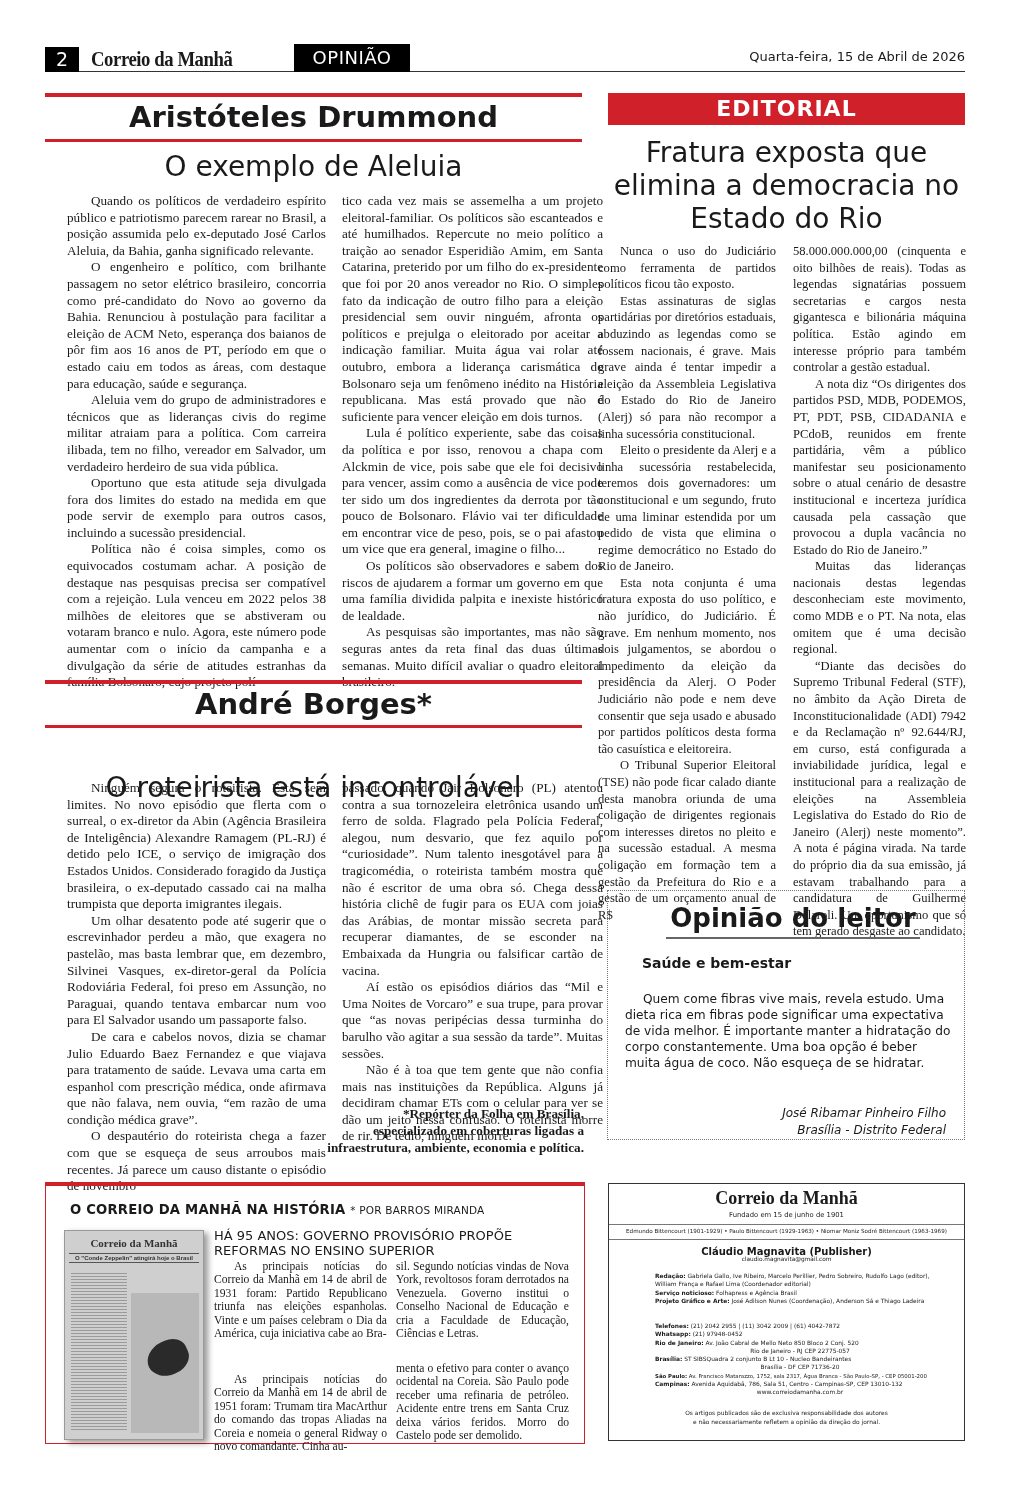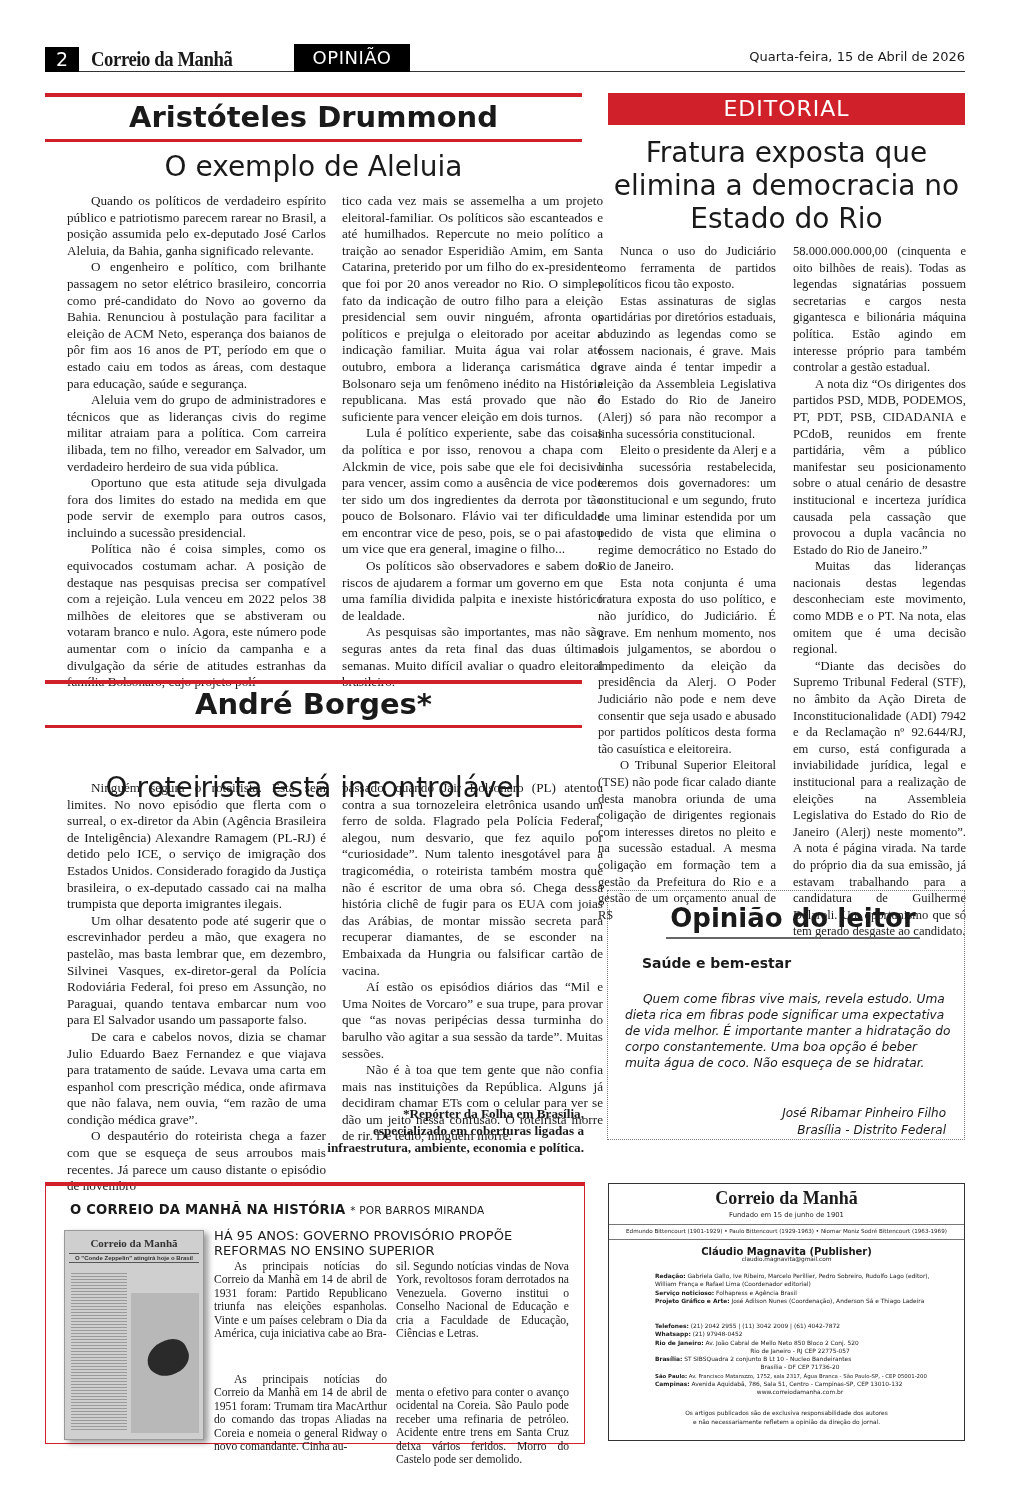--- a/index.html
+++ b/index.html
@@ -18,30 +18,30 @@
   .redline { position: absolute; height: 3px; background: #d0202a; }
   .author { position: absolute; font-family: "DejaVu Sans", sans-serif; font-weight: bold; text-align: center; }
   .headline { position: absolute; font-family: "DejaVu Sans", sans-serif; text-align: center; font-weight: normal; }
 
   .col { position: absolute; font-family: "Liberation Serif", serif; font-size: 13.2px; line-height: 16.6px; text-align: justify; hyphens: auto; margin-left: 21px; }
   .col p { text-indent: 24px; }
 
   .ed-col { position: absolute; font-family: "Liberation Serif", serif; font-size: 12.6px; line-height: 16.6px; text-align: justify; hyphens: auto; }
   .ed-col p { text-indent: 22px; }
 
-  .editorial-tag { position: absolute; left: 608px; top: 93px; width: 357px; height: 32px; background: #d0202a; color: #fff; font-family: "DejaVu Sans", sans-serif; font-weight: normal; font-size: 22px; line-height: 32px; text-align: center; letter-spacing: 1px; }
+  .editorial-tag { position: absolute; left: 608px; top: 93px; width: 357px; height: 32px; background: #d0202a; color: #fff; font-family: "DejaVu Sans", sans-serif; font-weight: bold; font-size: 22px; line-height: 32px; text-align: center; letter-spacing: 1px; }
 
   .signoff { position: absolute; left: 322px; top: 1105px; width: 262px; text-align: right; font-family: "Liberation Serif", serif; font-weight: bold; font-size: 13.2px; line-height: 17px; }
 
   
   .reader-box { position: absolute; left: 607px; top: 890px; width: 358px; height: 250px; border: 1px dotted #777; }
   .reader-title { position: absolute; left: 58px; top: 12px; width: 254px; text-align: center; font-family: "DejaVu Sans", sans-serif; font-weight: bold; font-size: 26px; padding-bottom: 4px; border-bottom: 2px solid #666; }
   .reader-sub { position: absolute; left: 34px; top: 64px; font-family: "DejaVu Sans", sans-serif; font-weight: bold; font-size: 14px; }
   .reader-body { position: absolute; left: 17px; top: 100px; width: 330px; font-family: "DejaVu Sans", sans-serif; font-size: 12.2px; line-height: 16px; }
-  .reader-body p { text-indent: 18px; font-style: italic; }
+  .reader-body p { text-indent: 18px; }
   .reader-sig { position: absolute; right: 18px; top: 214px; text-align: right; font-family: "DejaVu Sans", sans-serif; font-style: italic; font-size: 12px; line-height: 17px; }
 
   
   .hist-box { position: absolute; left: 45px; top: 1182px; width: 540px; height: 262px; border: 1px solid #d0202a; border-top: 4px solid #d0202a; }
   .hist-title { position: absolute; left: 24px; top: 16px; font-family: "DejaVu Sans", sans-serif; font-weight: bold; font-size: 13.2px; letter-spacing: 0.2px; white-space: nowrap; }
   .hist-title .by { font-weight: normal; font-size: 10.5px; }
   .hist-photo { position: absolute; left: 18px; top: 44px; width: 140px; height: 210px; background: #cfcfcf; border: 1px solid #999; box-shadow: 4px 3px 6px rgba(0,0,0,0.4); overflow: hidden; }
   .hist-photo .ph-name { position: absolute; left: 0; right: 0; top: 6px; text-align: center; font-family: "Liberation Serif", serif; font-size: 11px; font-weight: bold; color: #333; }
   .hist-photo .ph-head { position: absolute; left: 4px; right: 4px; top: 22px; border-top: 1px solid #555; border-bottom: 1px solid #555; text-align: center; font-family: "Liberation Sans", sans-serif; font-size: 6px; font-weight: bold; color: #333; padding: 1px 0; }
   .hist-photo .ph-text { position: absolute; left: 6px; top: 40px; width: 56px; height: 160px; background: repeating-linear-gradient(#cfcfcf 0 2px, #9a9a9a 2px 3px); }
@@ -162,21 +162,21 @@
   <div class="hist-col" style="left:168px;top:74px;width:173px;">
     <p>As principais notícias do Correio da Manhã em 14 de abril de 1931 foram: Partido Republicano triunfa nas eleições espanholas. Vinte e um países celebram o Dia da América, cuja iniciativa cabe ao Bra-</p>
   </div>
   <div class="hist-col" style="left:350px;top:74px;width:173px;">
     <p style="text-indent:0">sil. Segundo notícias vindas de Nova York, revoltosos foram derrotados na Venezuela. Governo institui o Conselho Nacional de Educação e cria a Faculdade de Educação, Ciências e Letras.</p>
   </div>
 
   <div class="hist-col" style="left:168px;top:187px;width:173px;">
     <p>As principais notícias do Correio da Manhã em 14 de abril de 1951 foram: Trumam tira MacArthur do comando das tropas Aliadas na Coreia e nomeia o general Ridway o novo comandante. Cinha au-</p>
   </div>
-  <div class="hist-col" style="left:350px;top:200px;width:173px;">
+  <div class="hist-col" style="left:350px;top:176px;width:173px;">
     <p style="text-indent:0">menta o efetivo para conter o avanço ocidental na Coreia. São Paulo pode receber uma refinaria de petróleo. Acidente entre trens em Santa Cruz deixa vários feridos. Morro do Castelo pode ser demolido.</p>
   </div>
 </div>
 
 <div class="exp-box">
   <div class="exp-logo">Correio da Manhã</div>
   <div class="exp-founded">Fundado em 15 de junho de 1901</div>
   <div class="exp-line" style="top:40px;"></div>
   <div class="exp-founders">Edmundo Bittencourt (1901-1929) • Paulo Bittencourt (1929-1963) • Niomar Moniz Sodré Bittencourt (1963-1969)</div>
   <div class="exp-line" style="top:55px;"></div>

